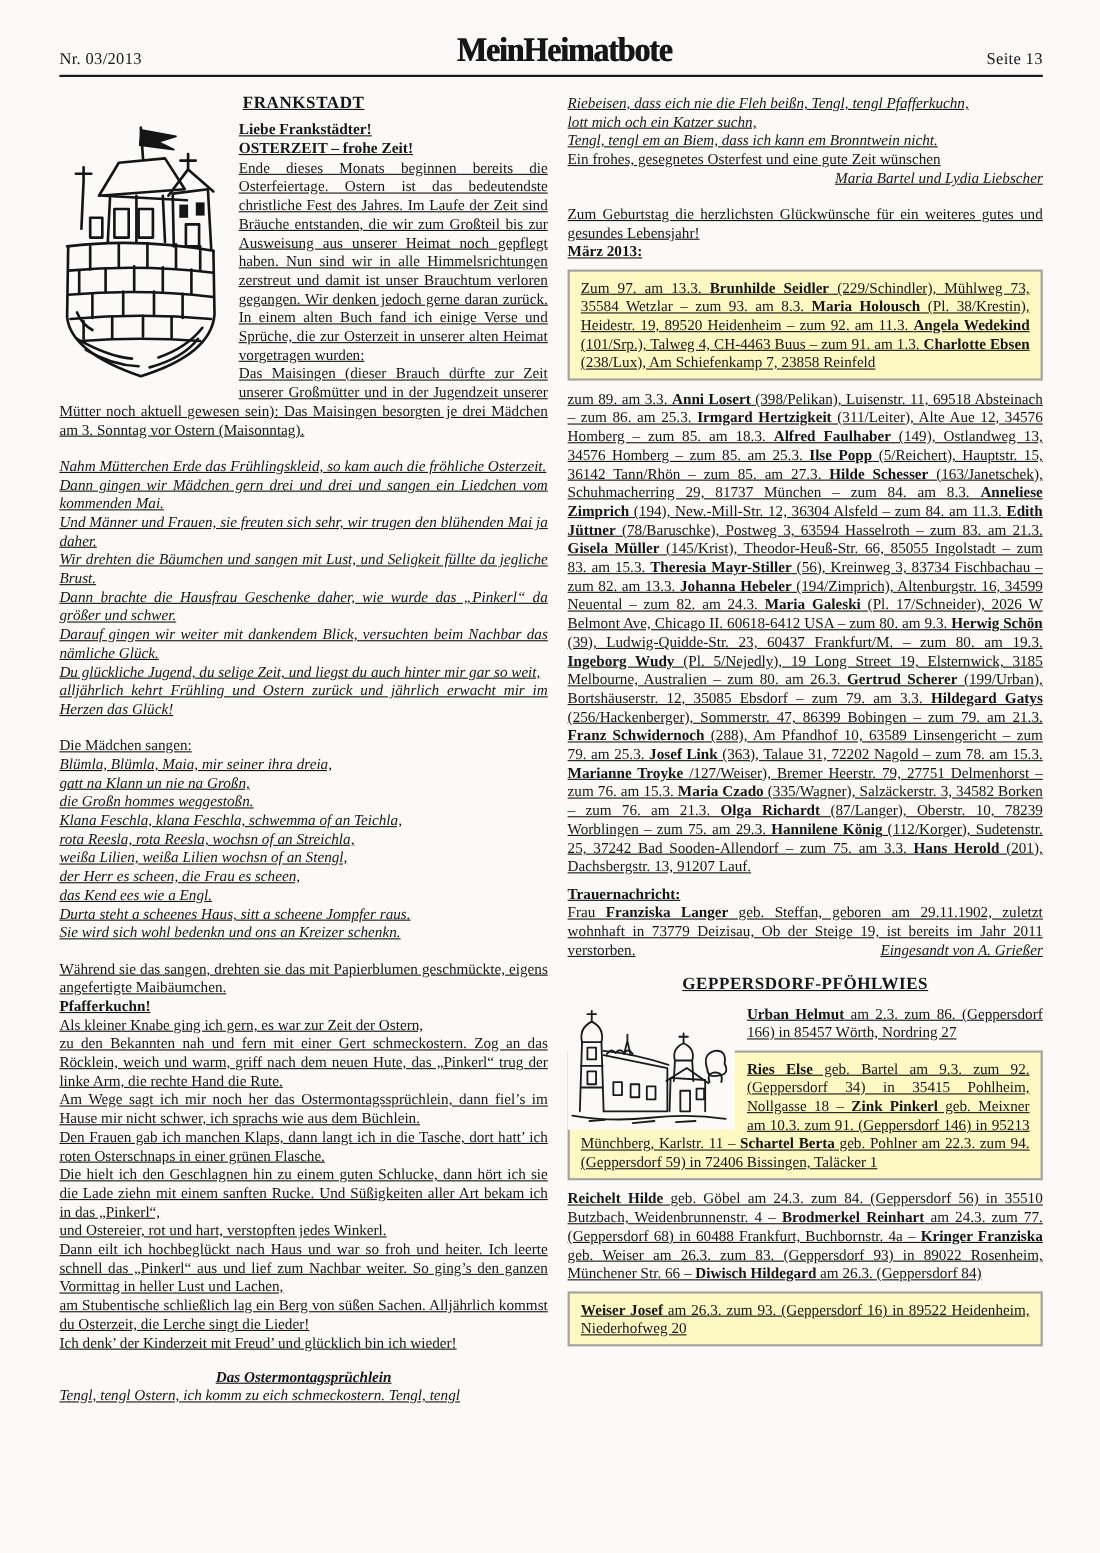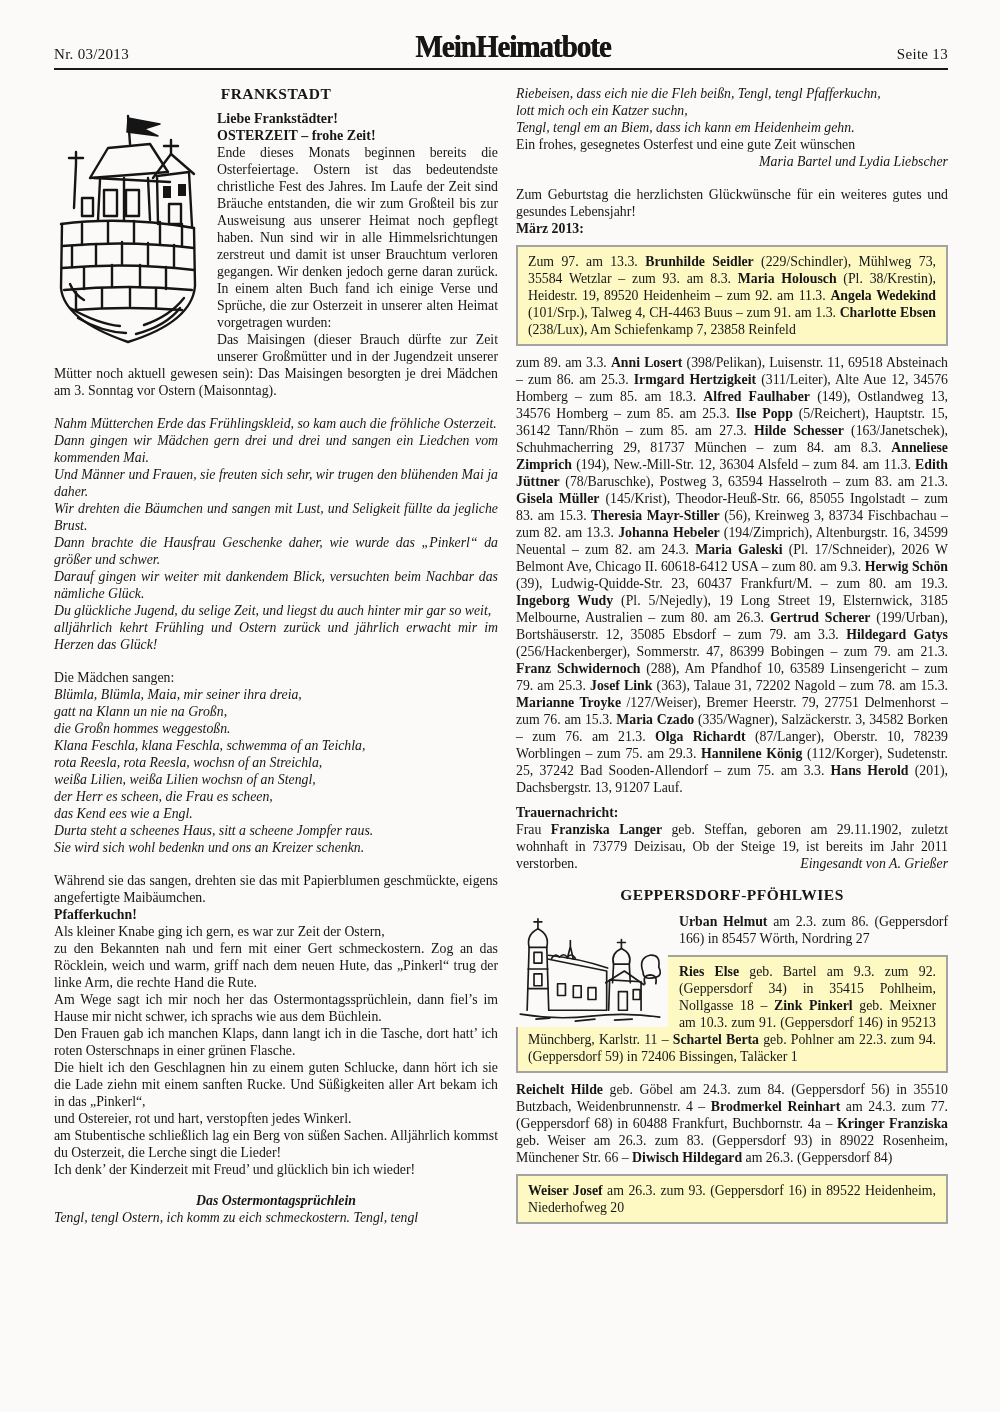--- a/index.html
+++ b/index.html
@@ -13,21 +13,21 @@
 
   
   .hdr { display:flex; align-items:flex-end; justify-content:space-between;
          border-bottom:2.5px solid #1a1a1a; padding-bottom:5px; }
   .hdr-side { font-size:15px; letter-spacing:.3px; }
   .masthead { font-size:29px; font-weight:bold; letter-spacing:-1px;
               transform:scaleY(1.08); text-shadow:.6px 0 #161616; }
 
   
   .columns { display:flex; gap:18px; margin-top:15px; }
-  .col { font-size:13.8px; line-height:17px; }
+  .col { font-size:13.8px; line-height:17px;text-decoration:underline; }
   .col-left { width:444px; flex:none; }
   .col-right { flex:1; min-width:0; }
 
   p { margin:0; }
   .just { text-align:justify; hyphens:auto; -webkit-hyphens:auto; }
   .bold { font-weight:bold; }
   .italic { font-style:italic; }
   .gap { margin-top:16px; }
   .gap-s { margin-top:8px; }
   .gap2 { margin-top:14px;text-align:center; }
@@ -143,33 +143,34 @@
       <p class="gap just">Während sie das sangen, drehten sie das mit Papierblumen geschmückte, eigens angefertigte Maibäumchen.</p>
 
       <p class="bold">Pfafferkuchn!</p>
       <div class="verse">
           <div>Als kleiner Knabe ging ich gern, es war zur Zeit der Ostern,</div>
           <div>zu den Bekannten nah und fern mit einer Gert schmeckostern. Zog an das Röcklein, weich und warm, griff nach dem neuen Hute, das „Pinkerl“ trug der linke Arm, die rechte Hand die Rute.</div>
           <div>Am Wege sagt ich mir noch her das Ostermontagssprüchlein, dann fiel’s im Hause mir nicht schwer, ich sprachs wie aus dem Büchlein.</div>
           <div>Den Frauen gab ich manchen Klaps, dann langt ich in die Tasche, dort hatt’ ich roten Osterschnaps in einer grünen Flasche.</div>
           <div>Die hielt ich den Geschlagnen hin zu einem guten Schlucke, dann hört ich sie die Lade ziehn mit einem sanften Rucke. Und Süßigkeiten aller Art bekam ich in das „Pinkerl“,</div>
           <div>und Ostereier, rot und hart, verstopften jedes Winkerl.</div>
+          <div>Dann eilt ich hochbeglückt nach Haus und war so froh und heiter. Ich leerte schnell das „Pinkerl“ aus und lief zum Nachbar weiter. So ging’s den ganzen Vormittag in heller Lust und Lachen,</div>
           <div>am Stubentische schließlich lag ein Berg von süßen Sachen. Alljährlich kommst du Osterzeit, die Lerche singt die Lieder!</div>
           <div>Ich denk’ der Kinderzeit mit Freud’ und glücklich bin ich wieder!</div>
         </div>
 
       <p class="bold italic gap2">Das Ostermontagsprüchlein</p>
       <p class="poem">Tengl, tengl Ostern, ich komm zu eich schmeckostern. Tengl, tengl</p>
     </section>
 
     <section class="col col-right">
       <div class="poem">
           <div>Riebeisen, dass eich nie die Fleh beißn, Tengl, tengl Pfafferkuchn,</div>
           <div>lott mich och ein Katzer suchn,</div>
-          <div>Tengl, tengl em an Biem, dass ich kann em Heidenheim gehn.</div>
+          <div>Tengl, tengl em an Biem, dass ich kann em Bronntwein nicht.</div>
         </div>
 
       <p>Ein frohes, gesegnetes Osterfest und eine gute Zeit wünschen</p>
       <p class="sig">Maria Bartel und Lydia Liebscher</p>
 
       <p class="gap just">Zum Geburtstag die herzlichsten Glückwünsche für ein weiteres gutes und gesundes Lebensjahr!</p>
       <p class="bold">März 2013:</p>
 
       <div class="gray-box just rich gap-s"><span>Zum 97. am 13.3. </span><b>Brunhilde Seidler</b><span> (229/Schindler), Mühlweg 73, 35584 Wetzlar – zum 93. am 8.3. </span><b>Maria Holousch</b><span> (Pl. 38/Krestin), Heidestr. 19, 89520 Heidenheim – zum 92. am 11.3. </span><b>Angela Wedekind</b><span> (101/Srp.), Talweg 4, CH-4463 Buus – zum 91. am 1.3. </span><b>Charlotte Ebsen</b><span> (238/Lux), Am Schiefenkamp 7, 23858 Reinfeld</span></div>
 

